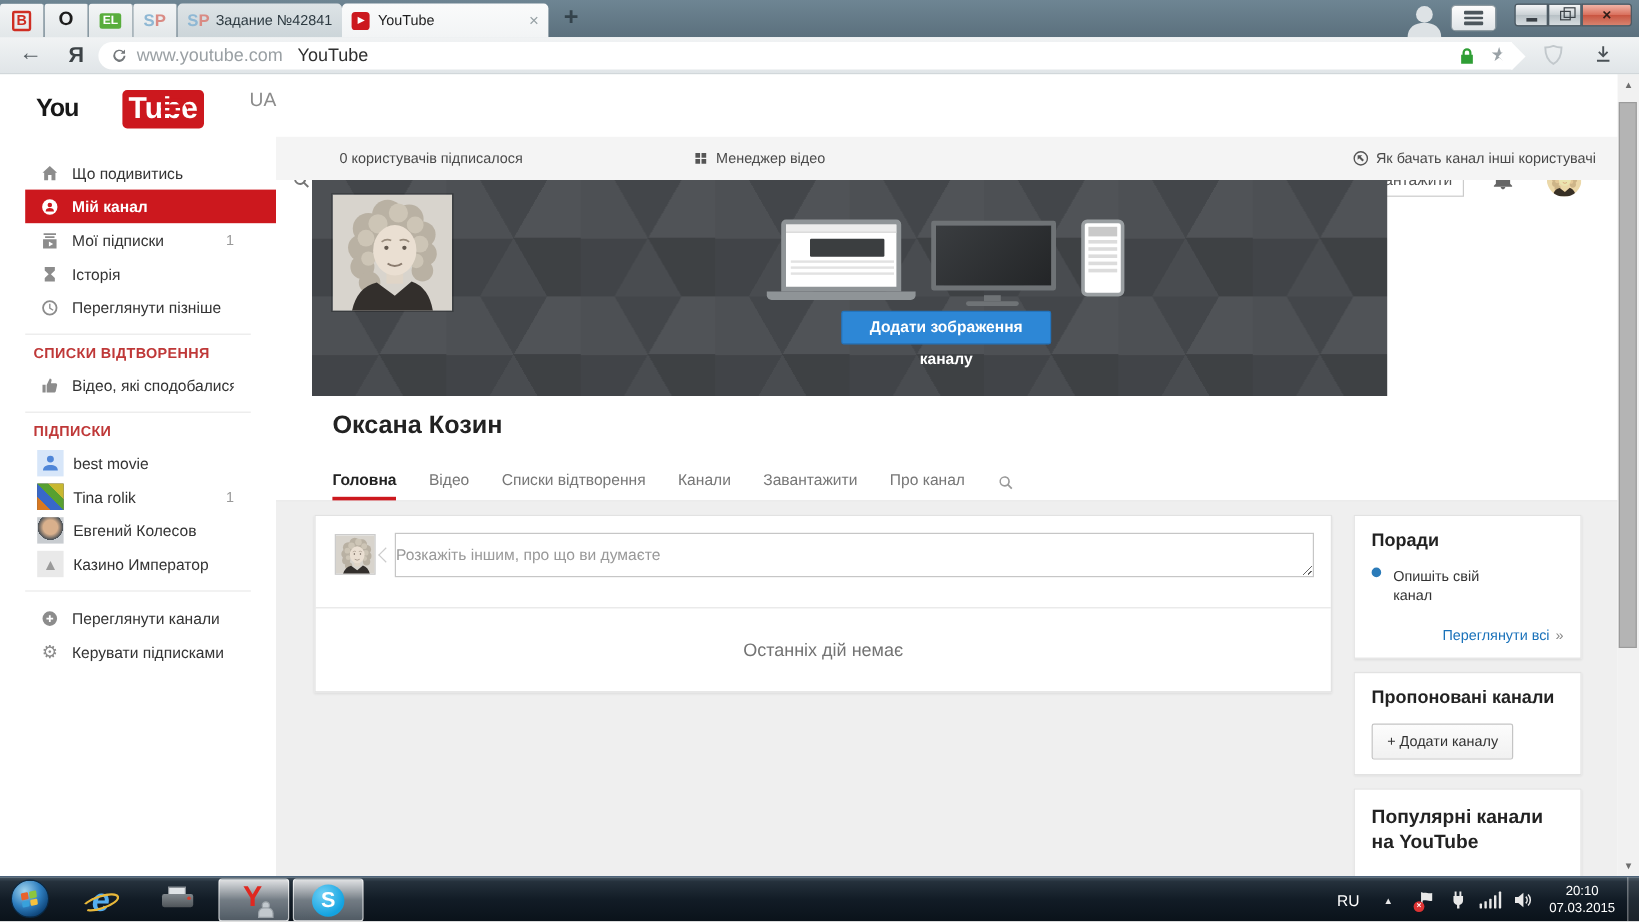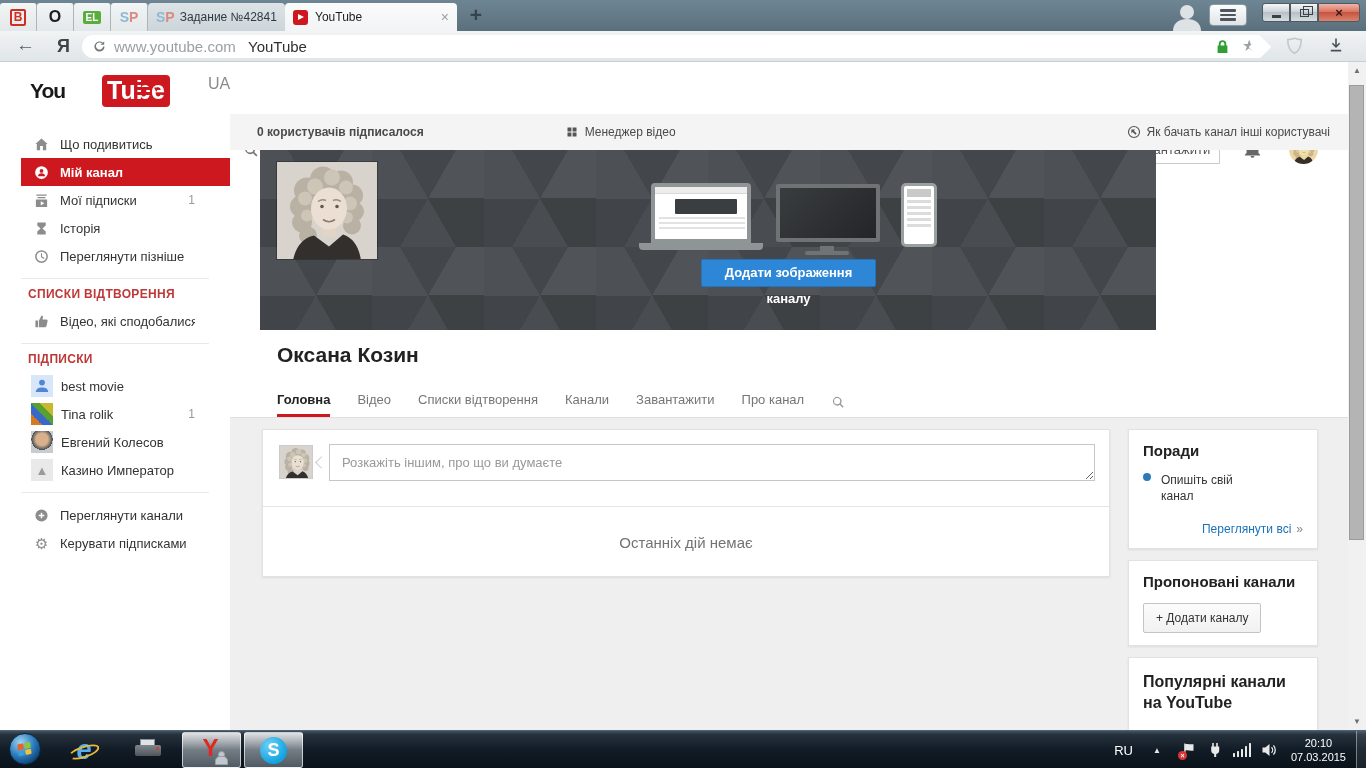--- a/index.html
+++ b/index.html
@@ -75,21 +75,21 @@
     font-size:13px; color:#545454; text-align:center; line-height:26px;}
   #bell-ic { position:absolute; left:1243px; top:78px; width:19px; height:19px;}
   #bell-badge { position:absolute; left:1257px; top:68px; min-width:15px; height:14px; background:#cc181e; border-radius:2px;
     color:#fff; font-size:10px; font-weight:bold; text-align:center; line-height:14px; padding:0 2px;}
   #yt-avatar { position:absolute; left:1289px; top:73px; width:29px; height:29px; border-radius:50%; overflow:hidden;}
   #yt-avatar svg { filter:sepia(.55) saturate(1.5) brightness(.92); }
 
   
   #chtopbar { position:absolute; left:230px; top:114px; width:1118px; height:36px; background:#f4f4f4;
     display:flex; align-items:center; font-size:12px; color:#4a4a4a;}
-  #sub-count { margin-left:27px;font-weight:bold; }
+  #sub-count { margin-left:53px; }
   #vm-ic { width:12px; height:12px; margin-left:142px; }
   #vm-label { margin-left:7px; }
   #viewas { margin-left:auto; margin-right:18px; display:flex; align-items:center; gap:6px;}
   #viewas-ic { width:14px; height:14px; }
 
   
   #banner { position:absolute; left:260px; top:150px; width:896px; height:180px; background-color:#45484c;
     background-image:conic-gradient(from 30deg, rgba(255,255,255,.06) 0 60deg, rgba(0,0,0,.10) 0 120deg,
       rgba(255,255,255,.025) 0 180deg, rgba(0,0,0,.05) 0 240deg, rgba(255,255,255,.045) 0 300deg, rgba(0,0,0,.025) 0 360deg);
     background-size:112px 97px; overflow:hidden;}
@@ -120,21 +120,21 @@
   .ch-tab.active::after { content:""; position:absolute; left:0; right:0; bottom:0; height:3px; background:#cc181e;}
   #ch-tab-search { width:14px; height:14px; margin-bottom:8px;}
 
   
   #content { position:absolute; left:230px; top:418px; width:1118px; height:312px; background:#efefef; overflow:hidden;}
   .card { position:absolute; background:#fff; border:1px solid #e2e2e2; box-shadow:0 1px 2px rgba(0,0,0,.08);}
   #main-card { left:32px; top:11px; width:848px; height:148px;}
   #comp-avatar { position:absolute; left:16px; top:15px; width:34px; height:34px; border:1px solid #ccc; overflow:hidden; background:#eee;}
   #comp-arrow { position:absolute; left:54px; top:28px; width:9px; height:9px; background:#fff; border-left:1px solid #ccc; border-bottom:1px solid #ccc; transform:rotate(45deg);}
   #composer { position:absolute; left:66px; top:14px; width:766px; height:37px; border:1px solid #c6c6c6; resize:both;
-    font-family:"Liberation Sans",sans-serif; font-size:13px; padding:10px 12px; color:#222; outline:none;}
+    font-family:"Liberation Sans",sans-serif; font-size:13px; padding:10px 0; color:#222; outline:none;}
   #composer::placeholder { color:#999; }
   #feed-divider { position:absolute; left:0; top:76px; width:100%; height:1px; background:#e5e5e5;}
   #empty-msg { position:absolute; left:0; top:76px; width:100%; height:72px; display:flex; align-items:center; justify-content:center;
     font-size:15px; color:#737373;}
   #tips-card { left:898px; top:11px; width:190px; height:120px; padding:12px 14px;}
   .card-title { font-size:15px; font-weight:bold; color:#222;}
   #tip-row { display:flex; margin-top:13px; gap:10px;}
   #tip-radio { width:8px; height:8px; border:4px solid #2b7bb9; border-radius:50%; flex:0 0 auto; margin-top:1px;}
   #tip-text { font-size:12px; color:#333; width:84px; line-height:1.35;}
   #viewall { position:absolute; right:14px; bottom:12px; font-size:12px;}

